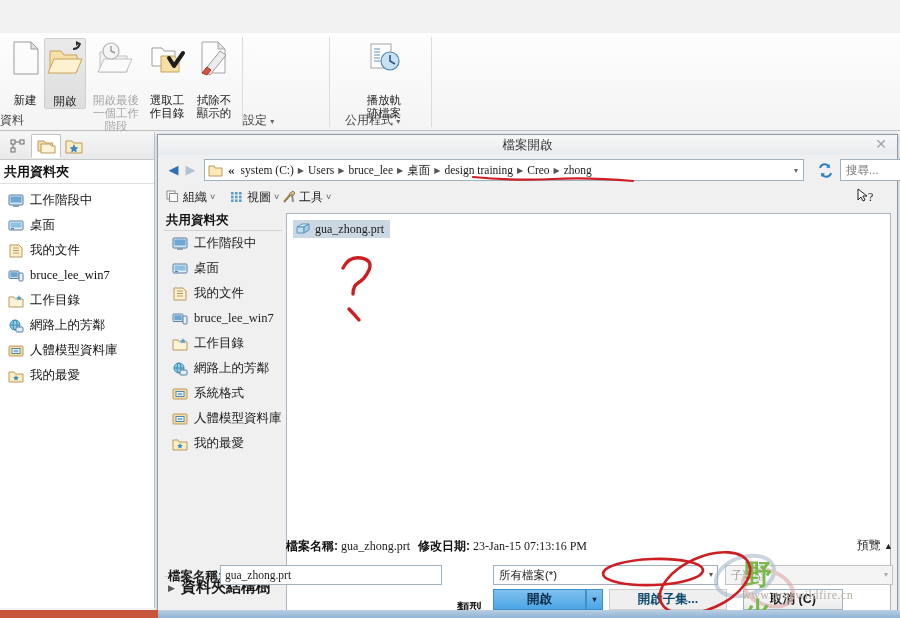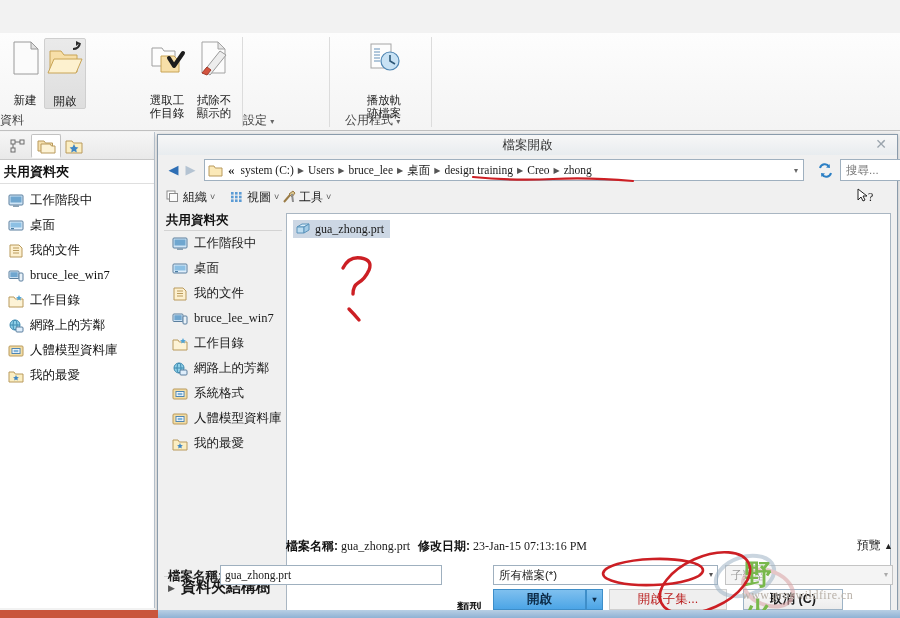--- a/index.html
+++ b/index.html
@@ -131,22 +131,22 @@
      line-height:18px; padding-left:5px; display:flex; align-items:center;}
   .subSel .car{ margin-left:auto; margin-right:4px; font-size:8px; color:#aaa;}
 
   .dbtns{ position:absolute; left:0; top:454px; width:741px; height:23px;}
   .dbtn{ position:absolute; top:0; height:21px; line-height:19px; text-align:center;
      font-size:12.5px; font-weight:bold; border:1px solid #9db3c6; cursor:default;}
   .dbtn.primary{ left:335px; width:93px; background:linear-gradient(#7fc0ef,#4ca5e6);
      color:#0c2b47; border-color:#3e8ec9;}
   .dbtn.split{ left:428px; width:17px; background:linear-gradient(#7fc0ef,#4ca5e6);
      border-color:#3e8ec9; font-size:8px; color:#0c2b47; line-height:19px;}
-  .dbtn.ghost{ left:451px; width:118px; background:#efefef; color:#b91c1c;
-     border-color:#cfcfcf; font-weight:normal;}
+  .dbtn.ghost{ left:451px; width:118px; background:#efefef; color:#0c4a6e;
+     border-color:#cfcfcf; font-weight:bold;}
   .dbtn.cancel{ left:585px; width:100px; background:linear-gradient(#fbfbfb,#ececec);
      color:#1a1a1a;}
 
   
   .annot{ position:absolute; pointer-events:none; }
 
   
   .wm{ position:absolute; pointer-events:none; }
   .wmtext{ position:absolute; left:744px; top:556px; font-size:28px; font-weight:bold;
      color:#79b84c; letter-spacing:1px; font-family:"DejaVu Sans", sans-serif;
@@ -185,20 +185,31 @@
               <path d="M4 12 h11 l3 4 h13 v17 h-27 z" fill="#f5dba1" stroke="#c9a košt" stroke-width="0"></path>
               <path d="M4 12 h11 l3 4 h13 v17 h-27 z" fill="#f7dfa8" stroke="#c8a456" stroke-width="1"></path>
               <path d="M8 20 h28 l-6 14 h-28 z" fill="#fdf1cf" stroke="#c8a456" stroke-width="1"></path>
               <path d="M27 10 q6 0 7 -6 l0 0" fill="none" stroke="#2b2b2b" stroke-width="2"></path>
               <path d="M30 2 l4 2 l-4 3 z" fill="#2b2b2b"></path>
             </svg>
           </div>
           <div class="cap">開啟</div>
         </div>
 
+        <div class="btn dis" style="left:88px; width:56px;">
+          <div class="ico">
+            <svg width="44" height="40" viewBox="0 0 44 40">
+              <path d="M6 14 h11 l3 4 h13 v16 h-27 z" fill="#f2f2f2" stroke="#c0c0c0" stroke-width="1"></path>
+              <path d="M10 21 h28 l-6 13 h-28 z" fill="#fafafa" stroke="#c0c0c0" stroke-width="1"></path>
+              <circle cx="17" cy="13" r="8" fill="#f4f4f4" stroke="#b5b5b5" stroke-width="1.2"></circle>
+              <path d="M17 8 v5 l4 2" fill="none" stroke="#9a9a9a" stroke-width="1.4"></path>
+            </svg>
+          </div>
+          <div class="cap">開啟最後一個工作階段</div>
+        </div>
 
         <div class="btn" style="left:146px; width:42px;">
           <div class="ico">
             <svg width="40" height="40" viewBox="0 0 40 40">
               <path d="M5 10 h10 l2 3 h11 v15 h-23 z" fill="#fdfdfd" stroke="#9f9f9f" stroke-width="1"></path>
               <path d="M14 18 h13 l5 5 v11 h-18 z" fill="#f7dfa8" stroke="#c8a456" stroke-width="1"></path>
               <path d="M22 20 l5 8 l9 -13" fill="none" stroke="#1d1d1d" stroke-width="4" stroke-linecap="round" stroke-linejoin="round"></path>
             </svg>
           </div>
           <div class="cap">選取工作目錄</div>

